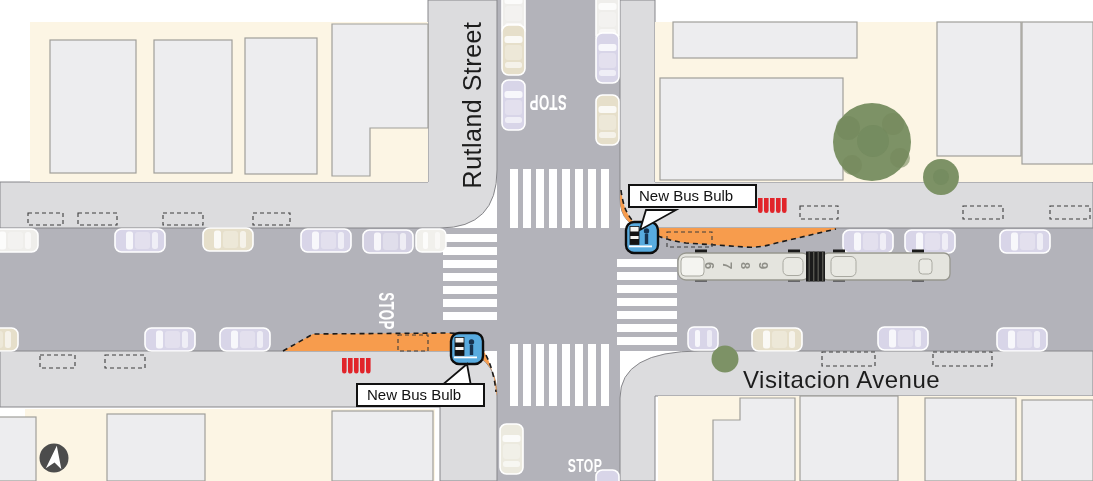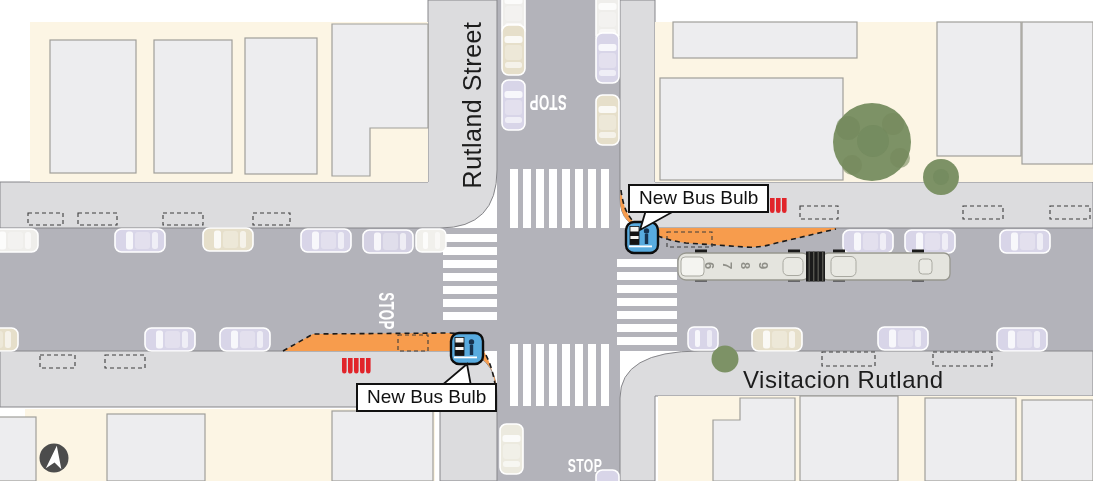--- a/index.html
+++ b/index.html
@@ -9,21 +9,21 @@
   .overlay{position:absolute;white-space:nowrap;}
   .street-label{color:#1c1c1c;font-size:25px;letter-spacing:0.5px;}
   #rutland-label{left:382px;top:91px;width:180px;height:28px;text-align:center;
                  transform:rotate(-90deg);transform-origin:center;}
   #visitacion-label{left:743px;top:366px;font-size:24px;}
   .stop-marking{color:#ffffff;font-weight:bold;font-size:17px;letter-spacing:0.5px;}
   #stop-north{left:524px;top:92px;transform:rotate(180deg) scale(0.78,1.35);transform-origin:center;}
   #stop-west{left:362px;top:301px;transform:rotate(90deg) scale(0.78,1.3);transform-origin:center;}
   #stop-south{left:561px;top:457px;transform:scale(0.72,1.05);transform-origin:center;}
   .callout{position:absolute;background:#ffffff;border:2.5px solid #111111;color:#111111;
-           font-size:19px;padding:1px 9px 2px 9px;white-space:nowrap;}
+           font-size:15px;padding:1px 22px 2px 9px;white-space:nowrap;}
   #callout-right{left:628px;top:184px;}
   #callout-left{left:356px;top:383px;}
   .bus-digit{position:absolute;color:#8f8f88;font-size:13px;font-weight:bold;
              transform:rotate(90deg);transform-origin:center;}
 </style>
 </head>
 <body>
 
 <div id="stage">
 
@@ -257,21 +257,21 @@
     <rect x="3" y="23.5" width="23" height="1.8" fill="#ffffff"></rect>
     <circle cx="20.5" cy="9" r="2.7" fill="#17324f"></circle>
     <rect x="18.8" y="12" width="3.4" height="10" fill="#17324f"></rect>
   </g>
 
   <polygon points="646,210 676,210 640,230" fill="#ffffff" stroke="#111111" stroke-width="1.8"></polygon>
   <polygon points="441,386 471,386 467,364" fill="#ffffff" stroke="#111111" stroke-width="1.8"></polygon>
 </svg>
 
 <div id="rutland-label" class="overlay street-label">Rutland Street</div>
-<div id="visitacion-label" class="overlay street-label">Visitacion Rutland</div>
+<div id="visitacion-label" class="overlay street-label">Visitacion Avenue</div>
 
 <div id="stop-north" class="overlay stop-marking">STOP</div>
 <div id="stop-west" class="overlay stop-marking">STOP</div>
 <div id="stop-south" class="overlay stop-marking">STOP</div>
 
 <div class="bus-digit" style="left:706px;top:258px;">6</div>
 <div class="bus-digit" style="left:724px;top:258px;">7</div>
 <div class="bus-digit" style="left:742px;top:258px;">8</div>
 <div class="bus-digit" style="left:760px;top:258px;">9</div>
 

